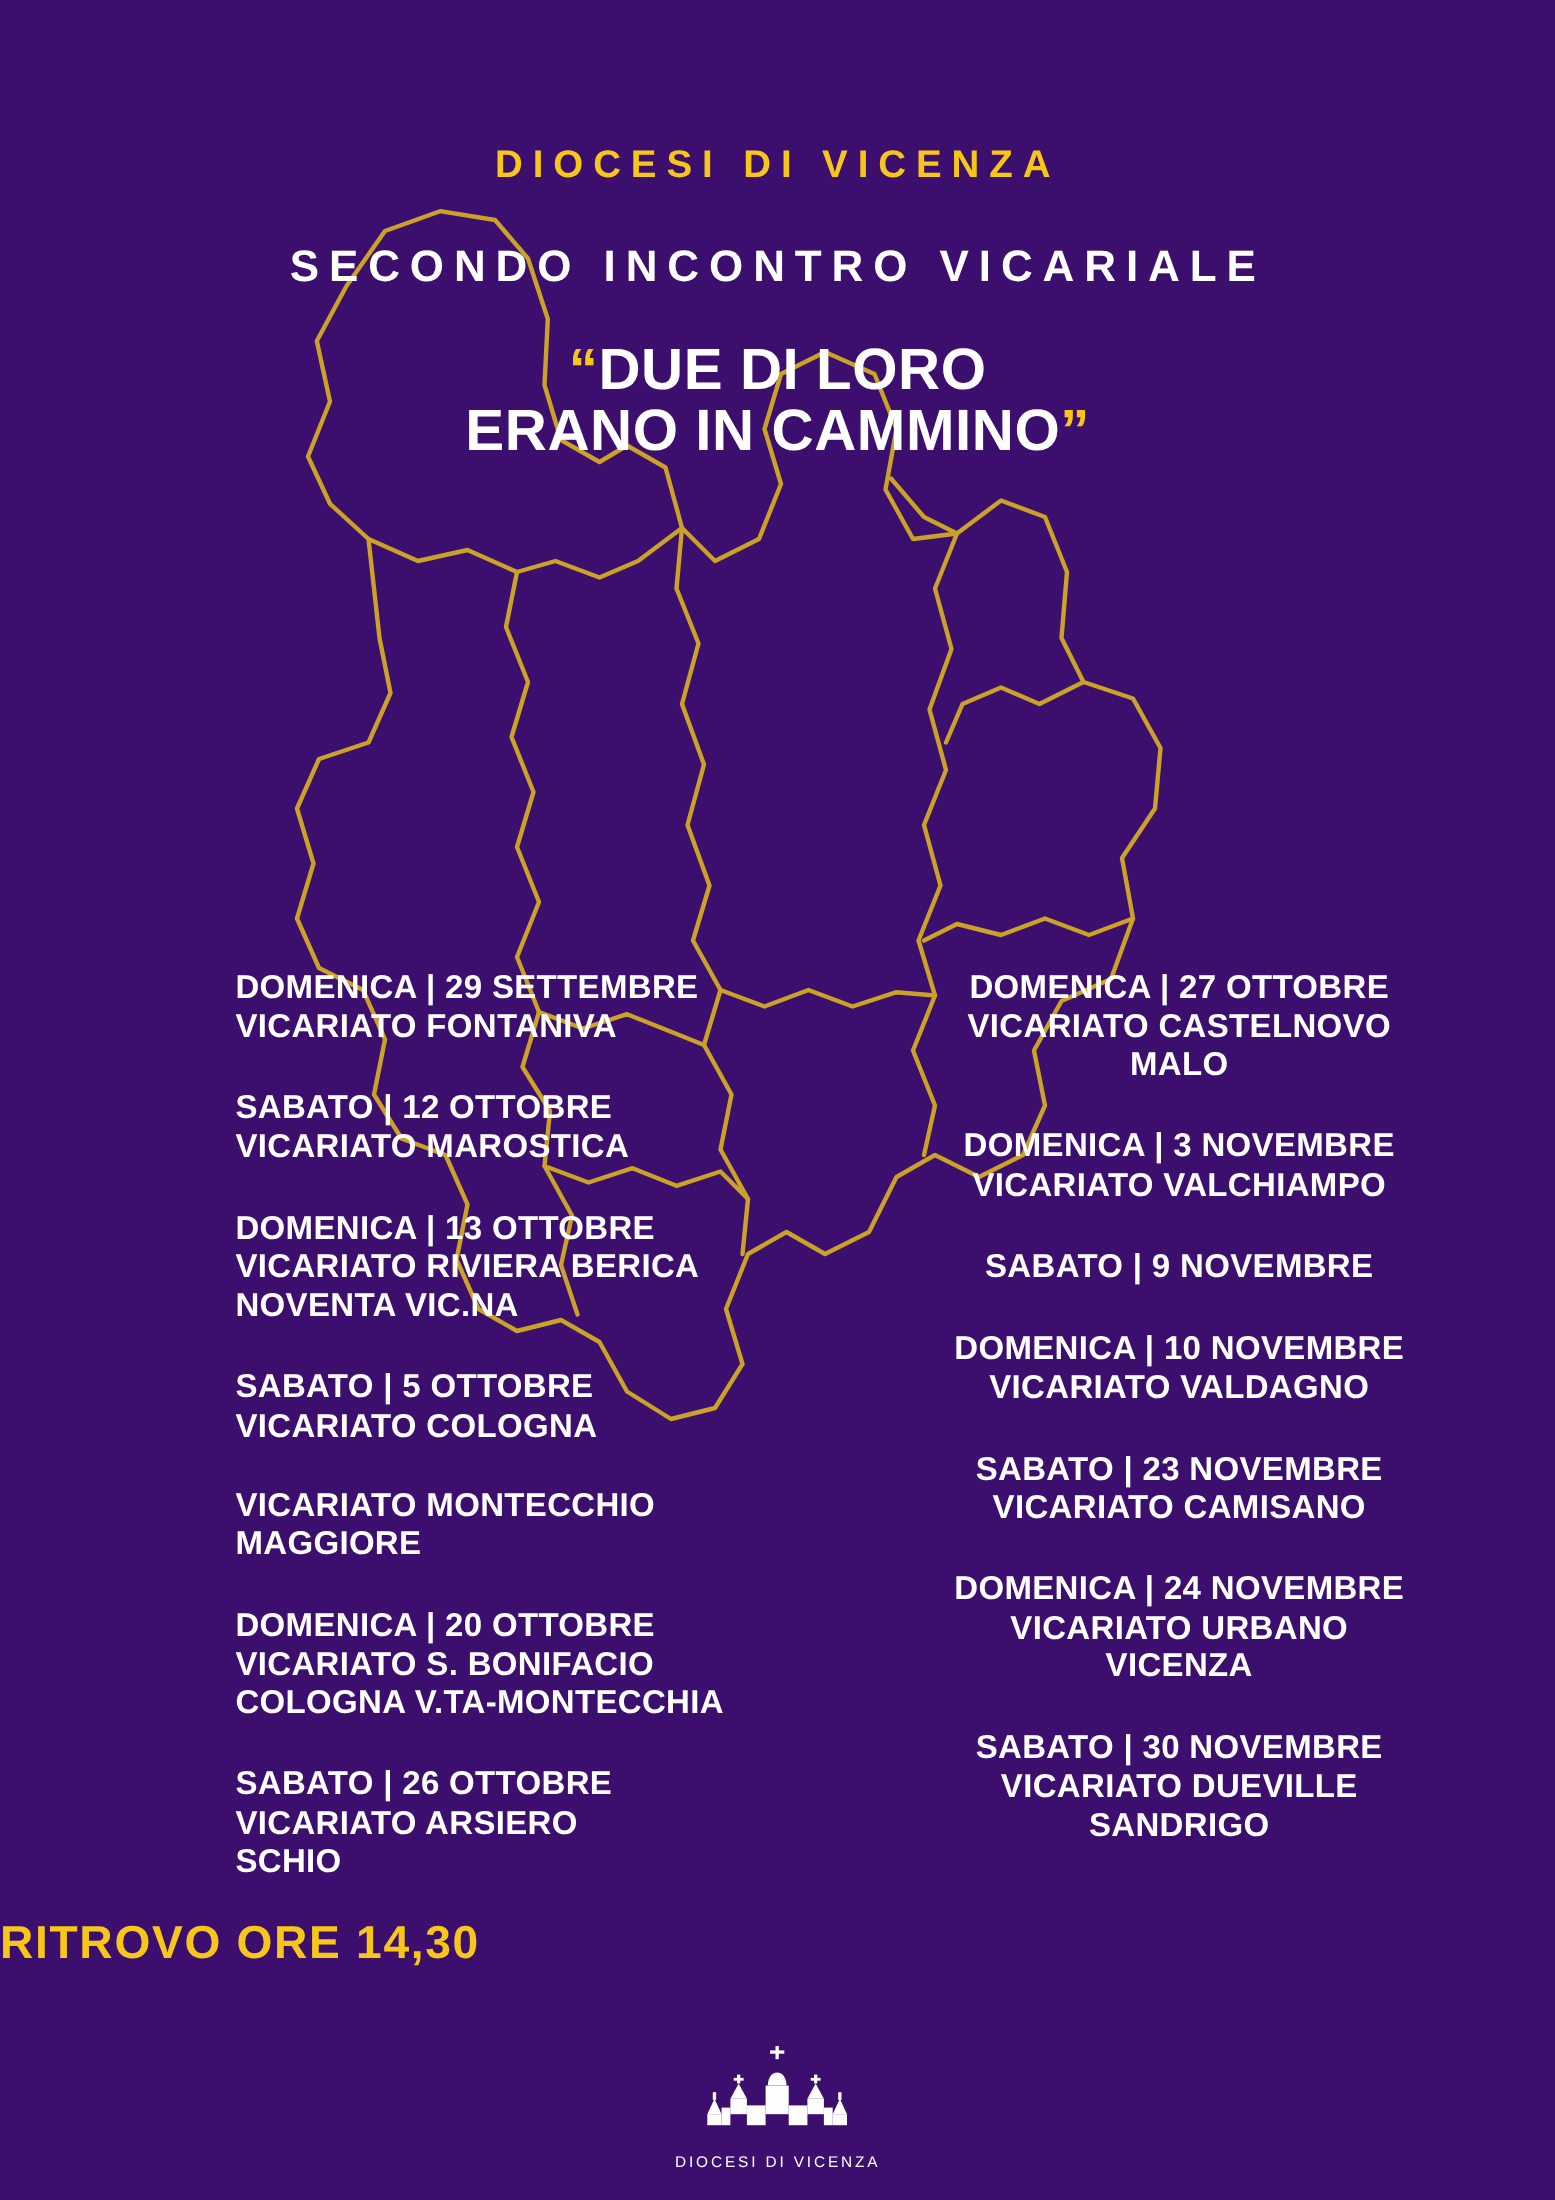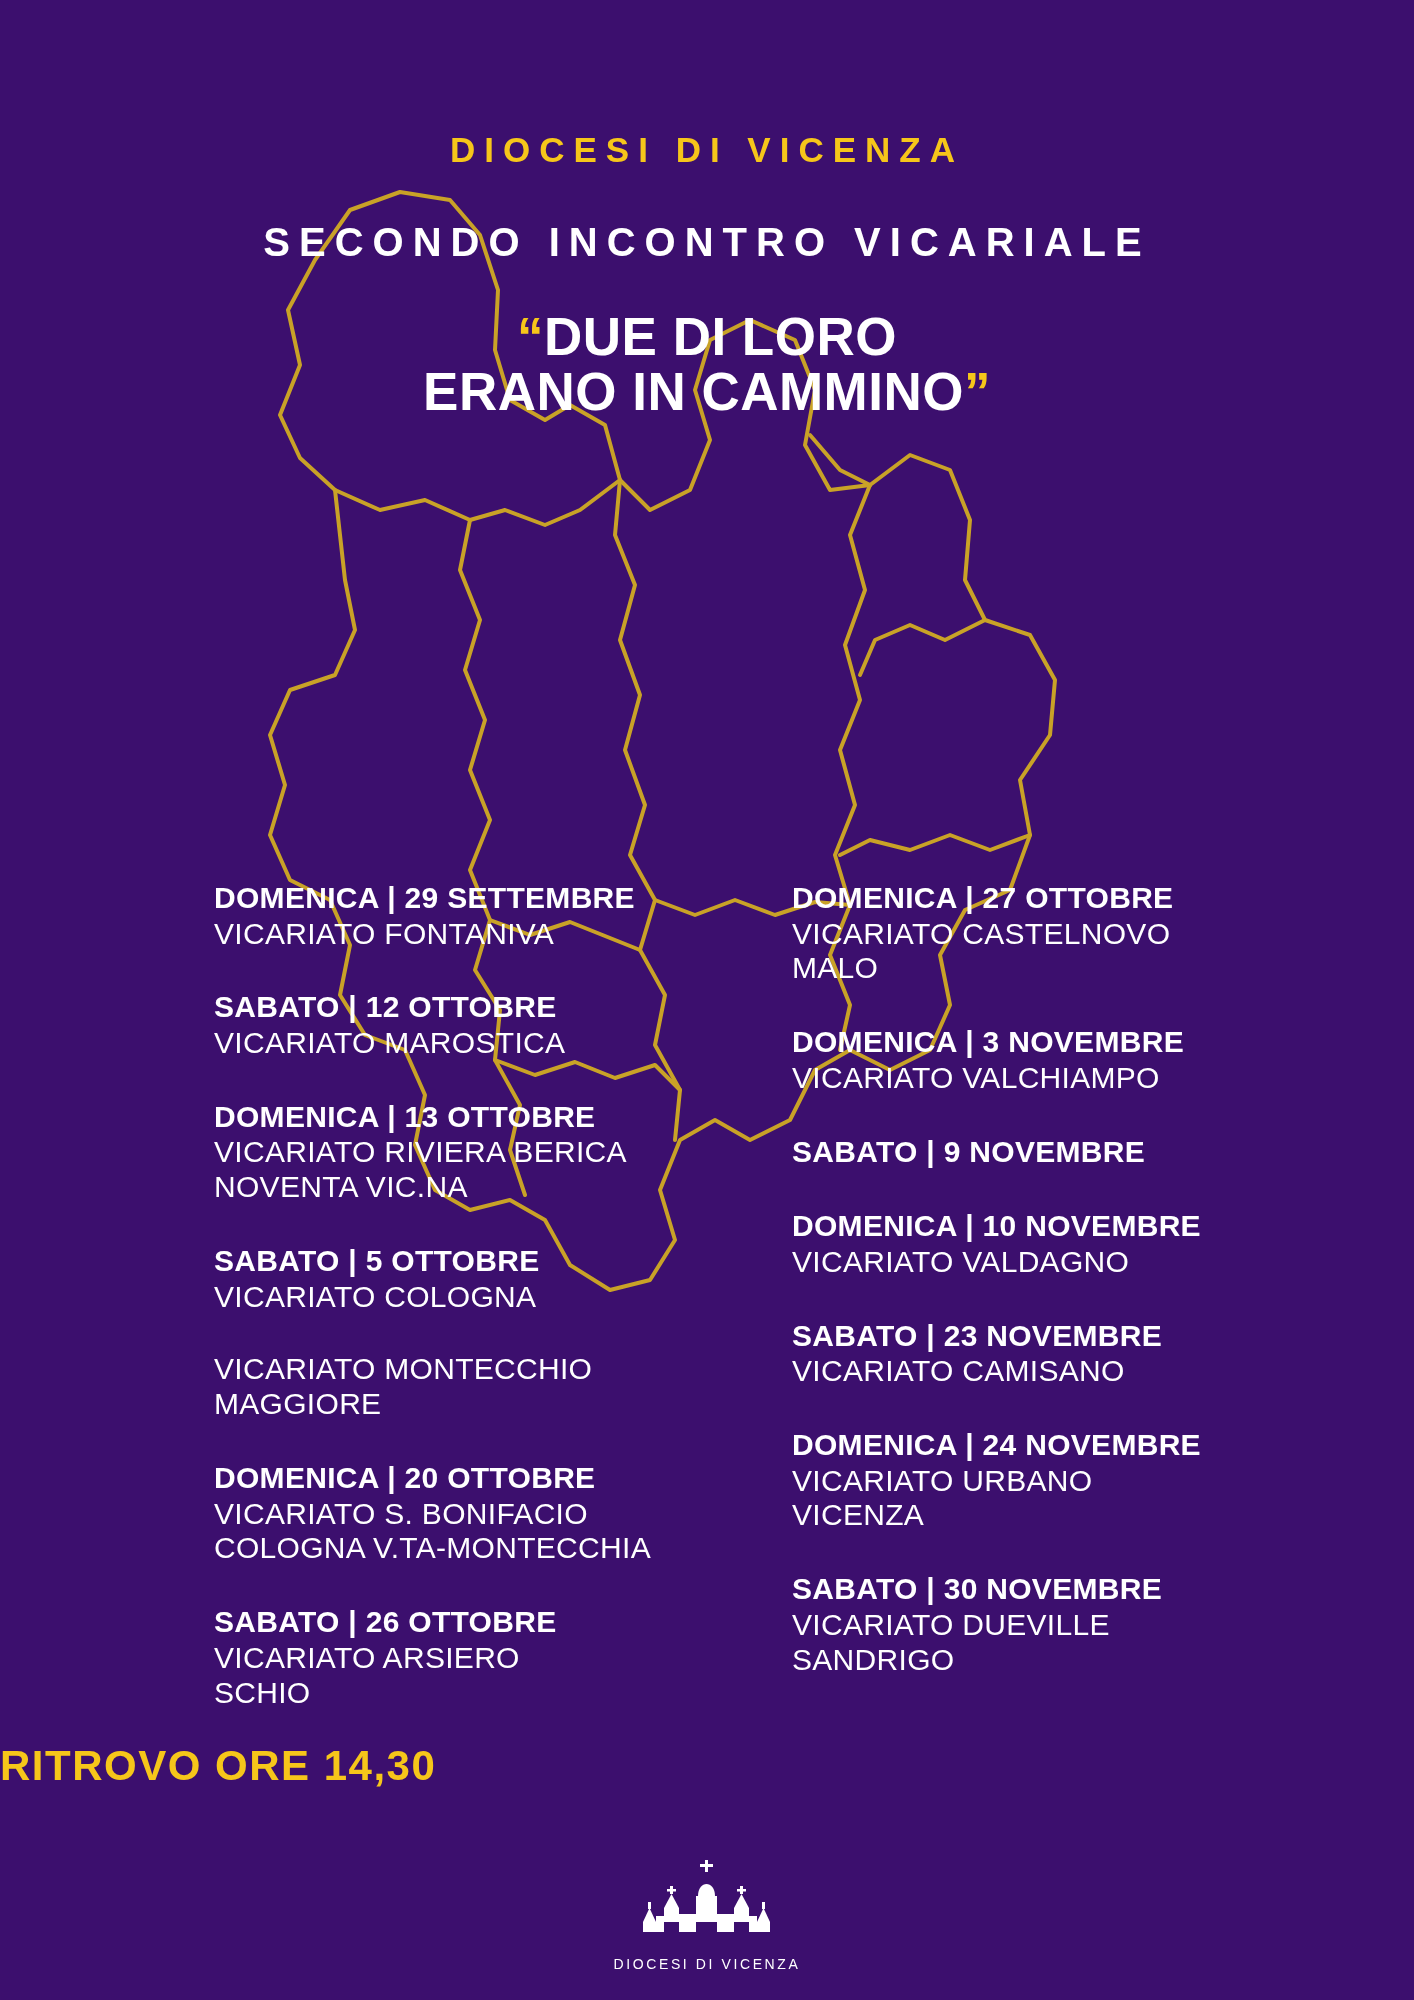--- a/index.html
+++ b/index.html
@@ -80,33 +80,33 @@
     left: 0;
     width: 1414px;
     display: flex;
     justify-content: flex-start;
     padding-left: 42px;
   }
   .col {
     width: 560px;
   }
   .col.left  { margin-left: 172px; }
-  .col.right { margin-left: 18px; }
+  .col.right { margin-left: 18px; text-align: center; }
 
   .entry { margin-bottom: 38px; }
   .entry:last-child { margin-bottom: 0; }
   .entry .when {
     font-size: 30px;
     font-weight: bold;
     line-height: 1.22;
     letter-spacing: 0.3px;
   }
   .entry .where {
     font-size: 30px;
-    font-weight: normal;
+    font-weight: bold;
     line-height: 1.16;
     letter-spacing: 0.3px;
     white-space: pre-line;
   }
 
   
   .ritrovo {
     position: absolute;
     z-index: 3;
     top: 1742px;

